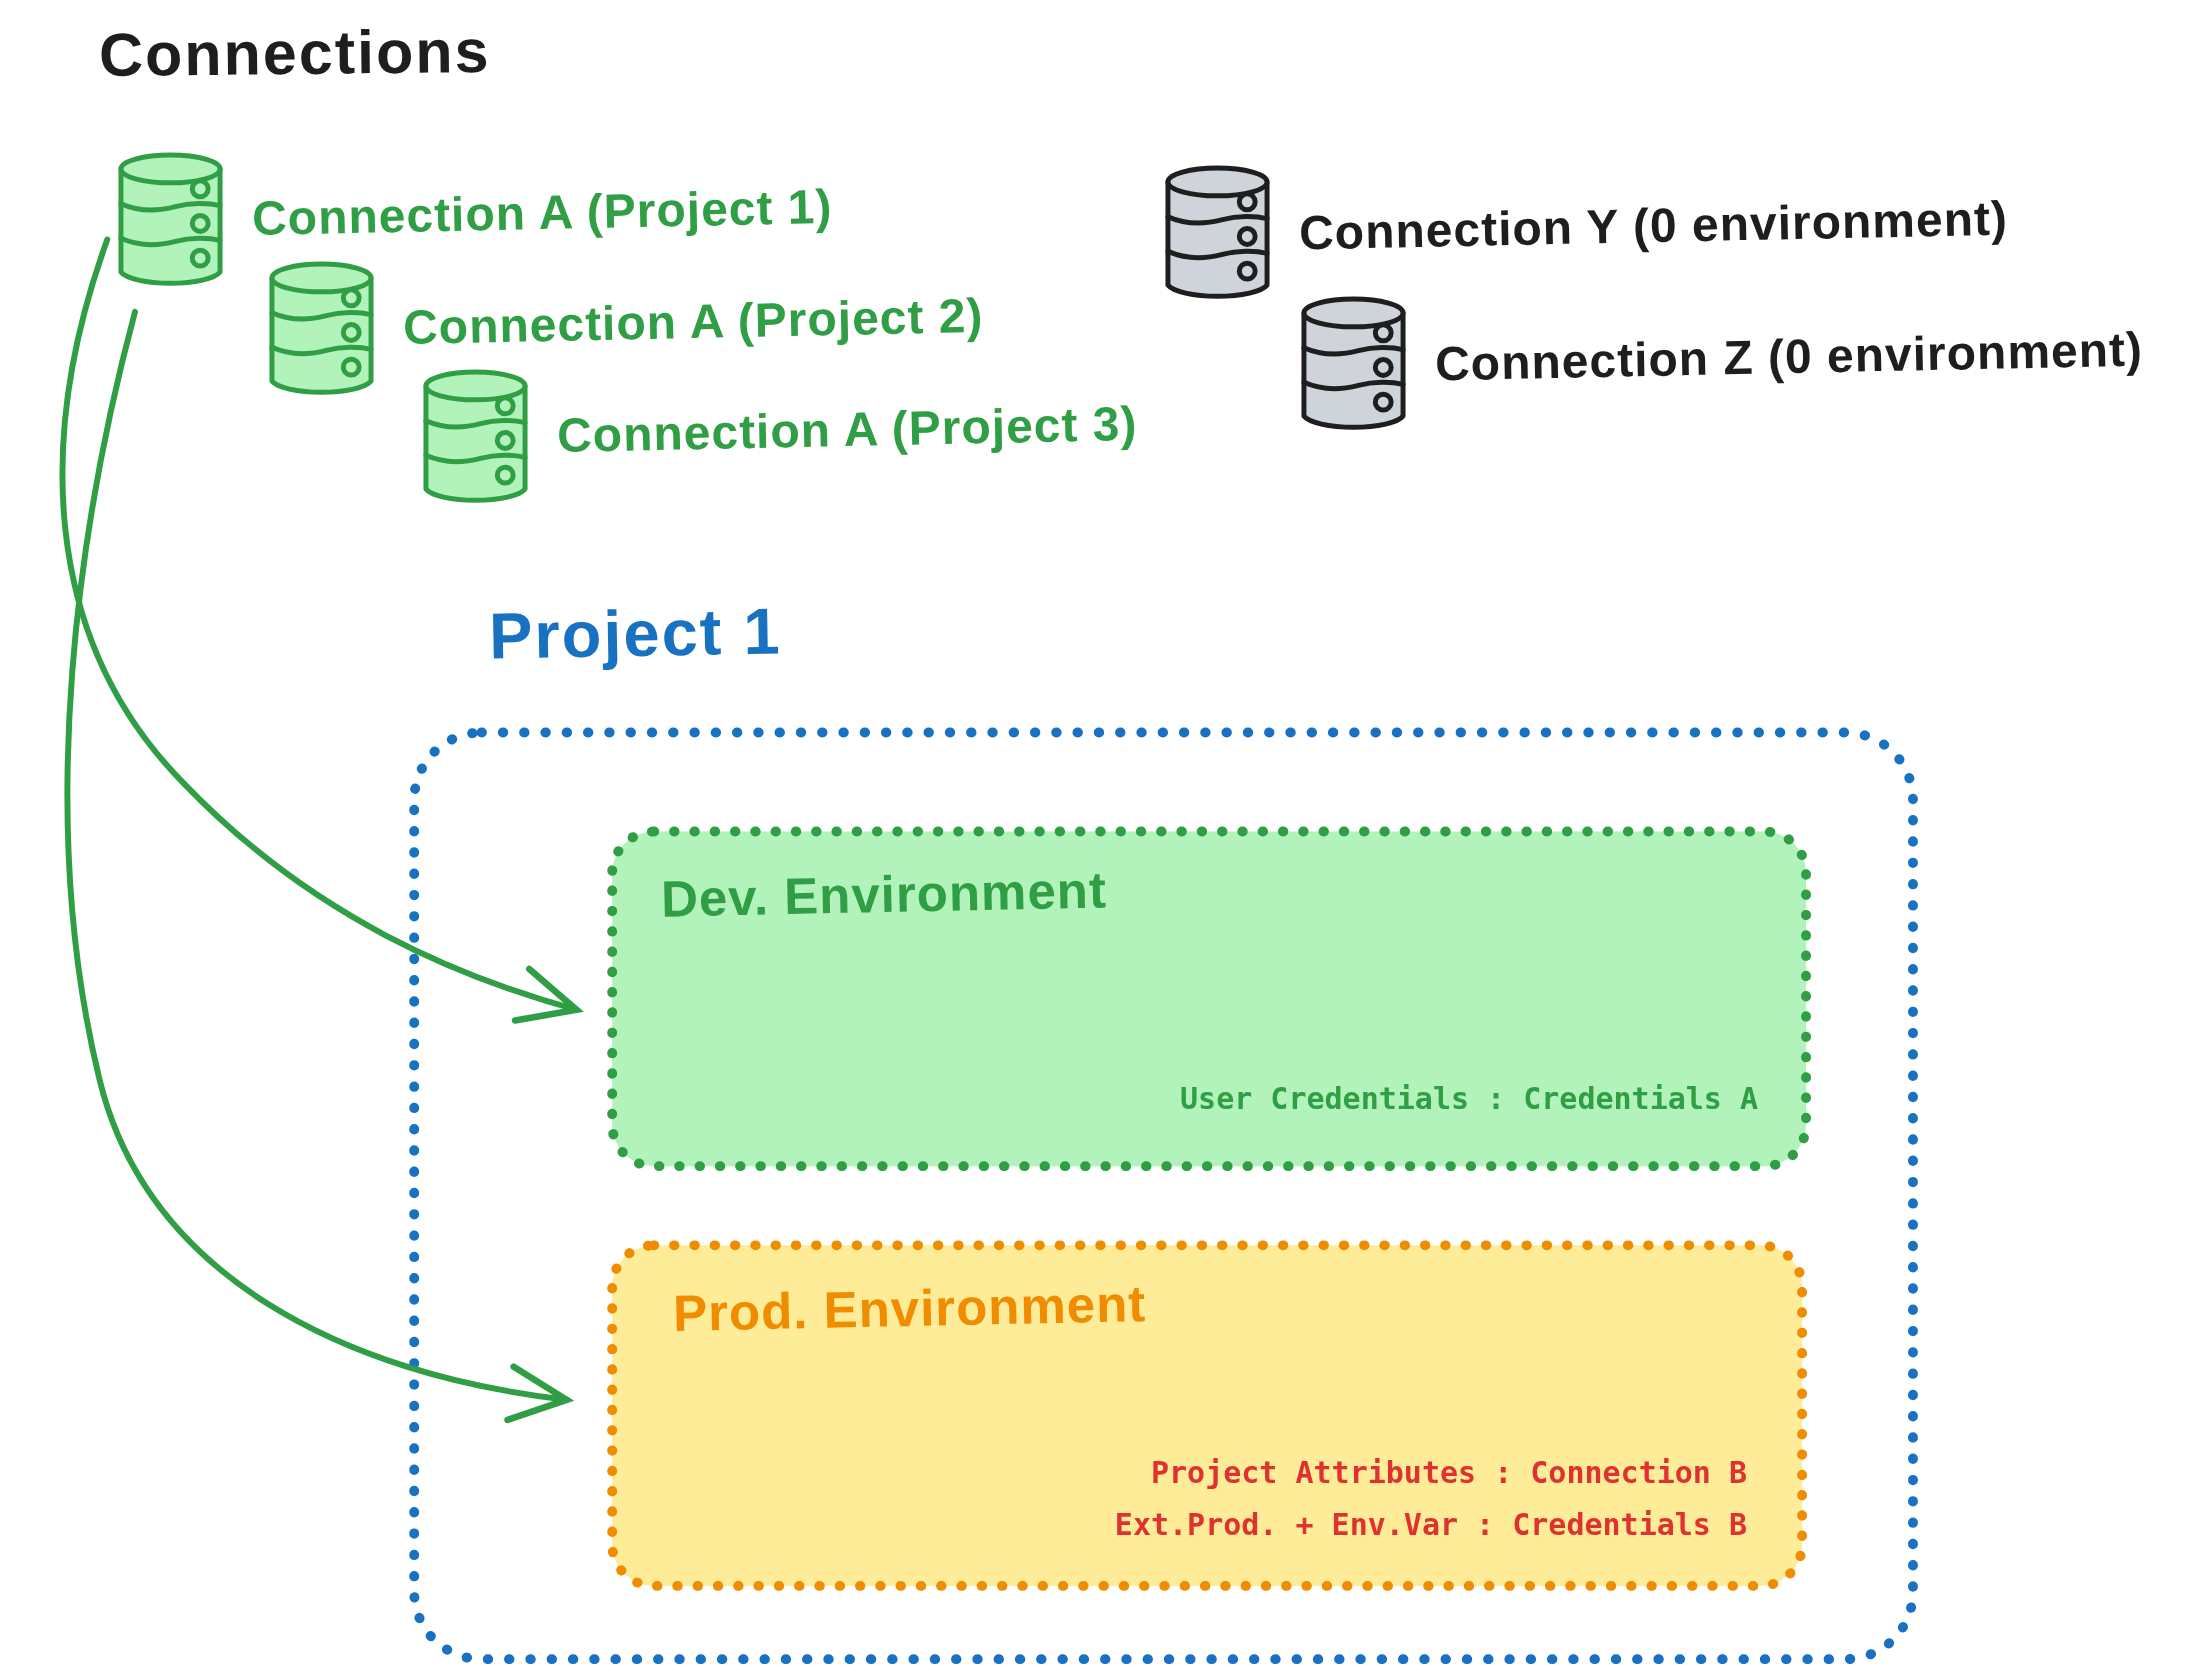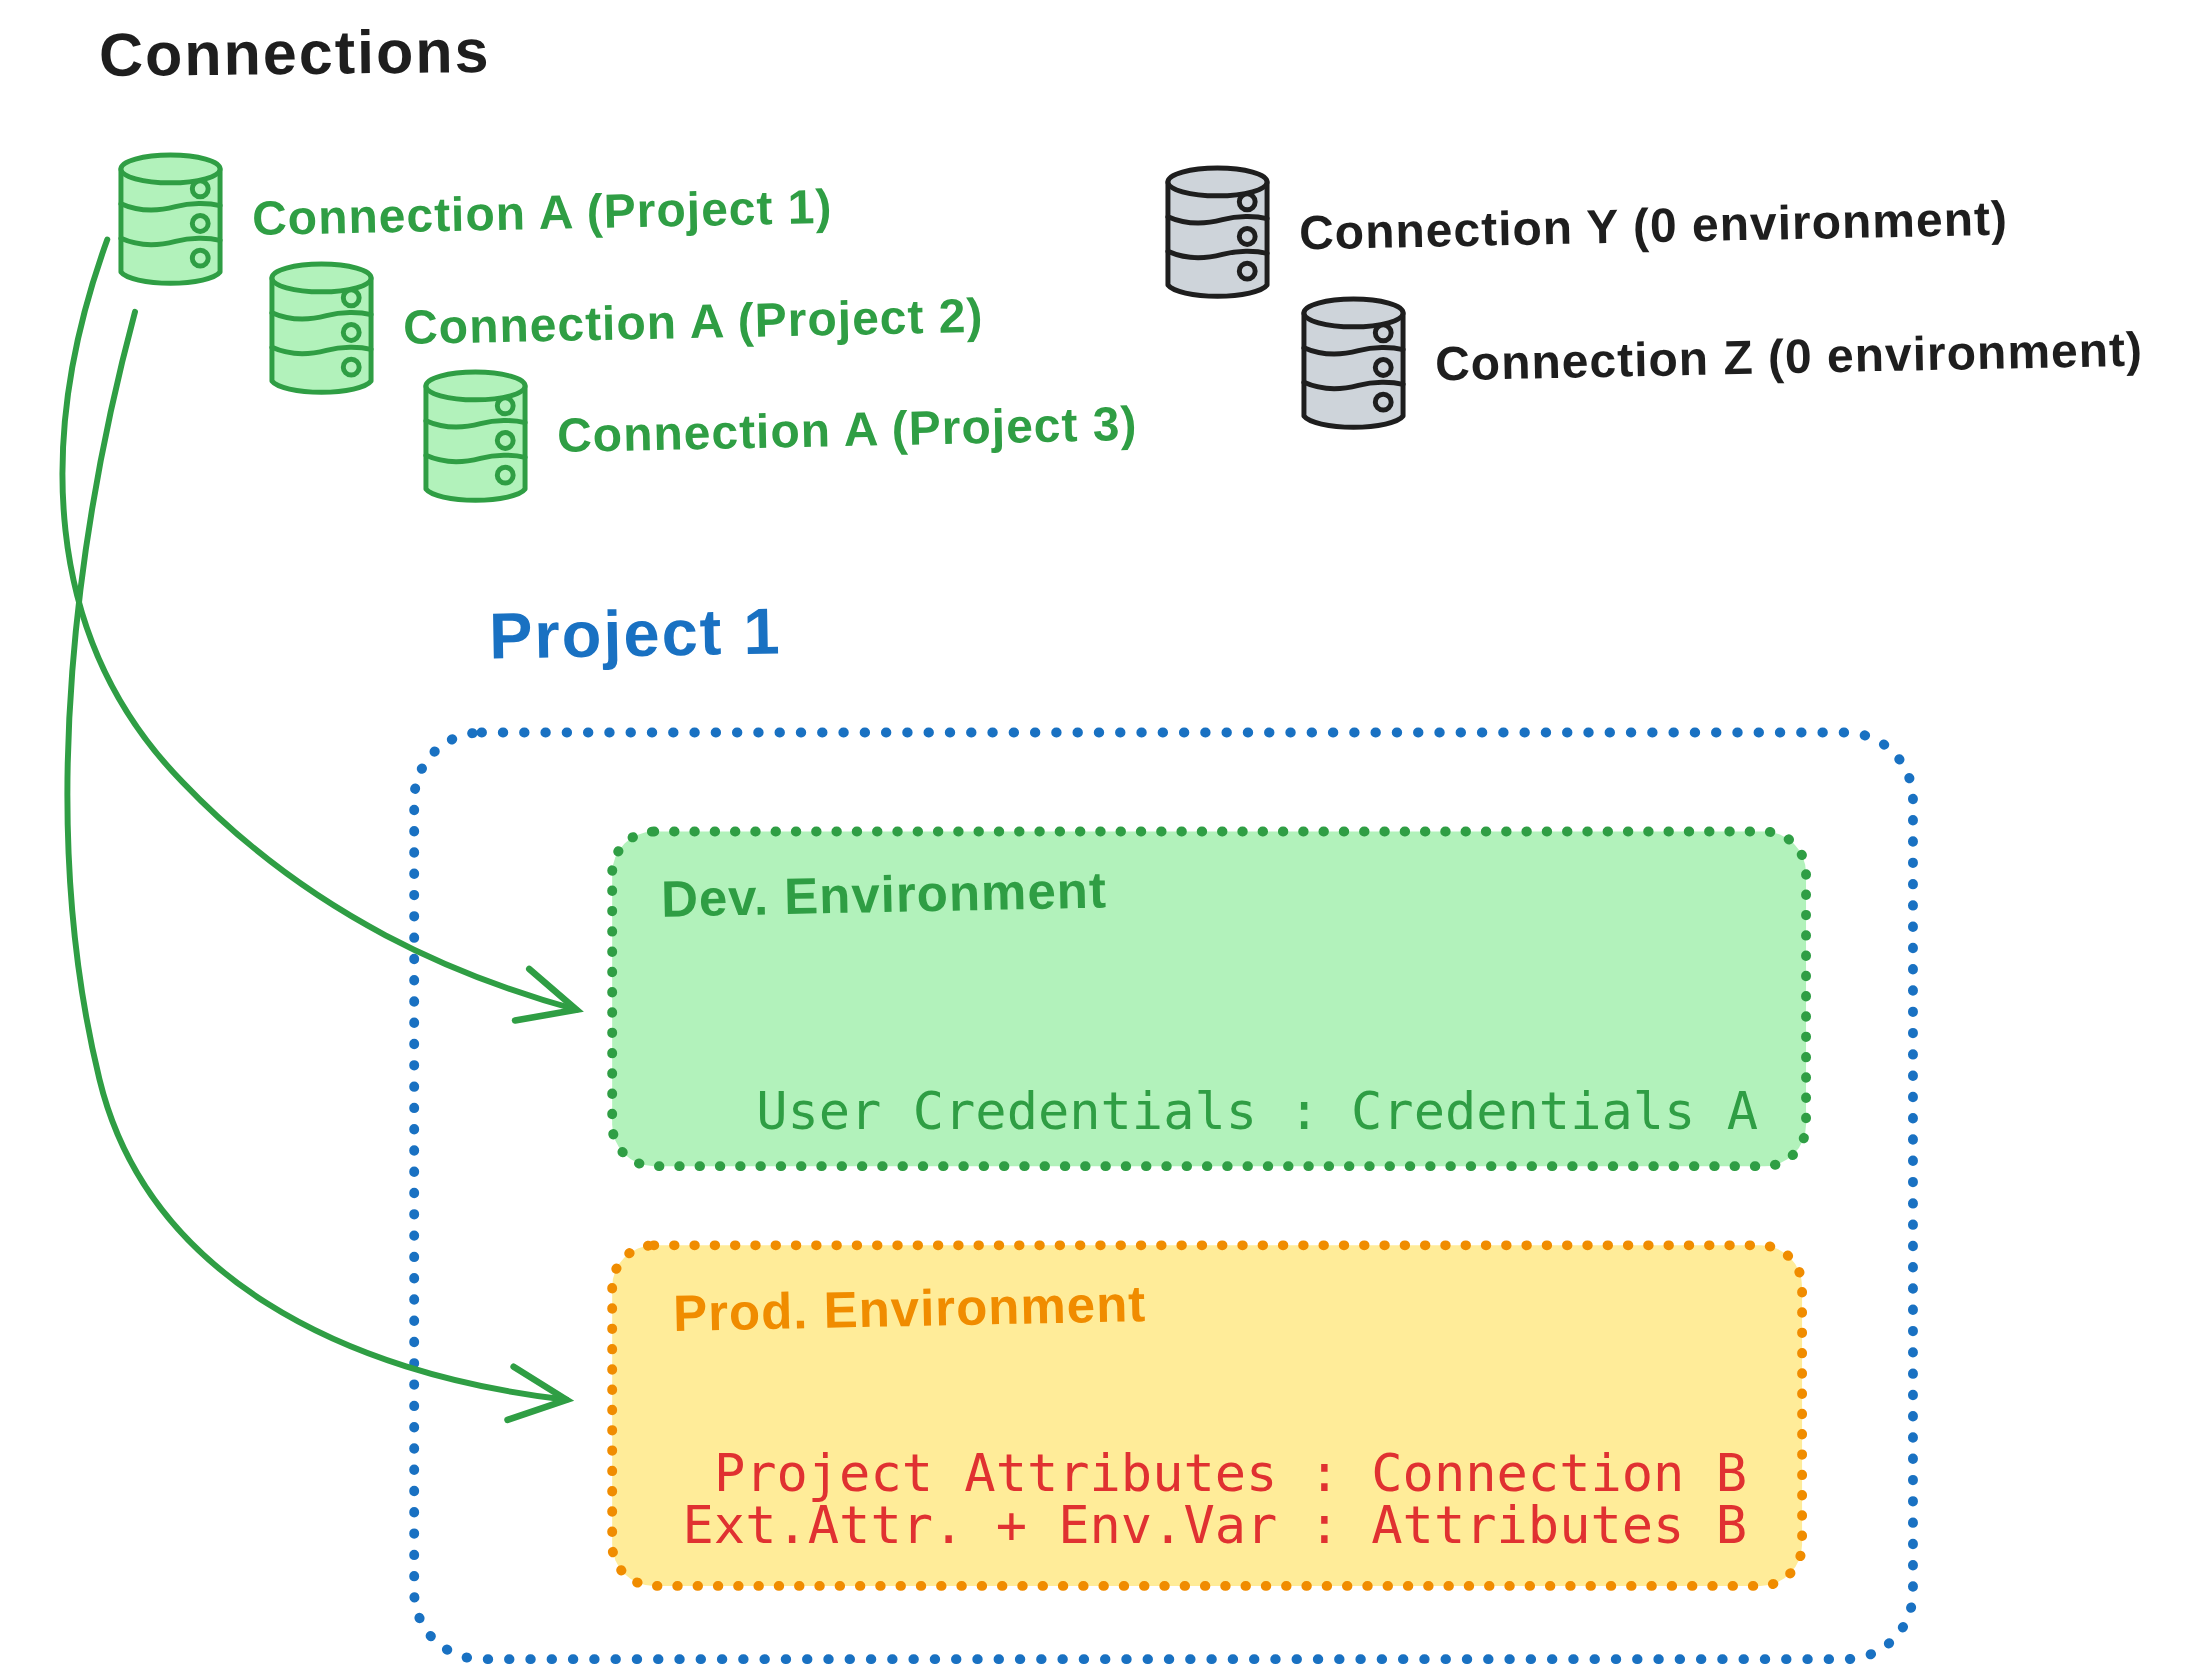--- a/index.html
+++ b/index.html
@@ -94,22 +94,22 @@
     font-size: 51px;
     font-weight: 700;
     letter-spacing: 1px;
     transform: rotate(-1.2deg);
   }
   #dev-title  { left: 645px; top: 865px;  color: var(--green); }
   #prod-title { left: 657px; top: 1279px; color: var(--orange); }
 
   .mono {
     font-family: "DejaVu Sans Mono", "Liberation Mono", monospace;
-    font-weight: 400;
-    font-size: 52px;
+    font-weight: 700;
+    font-size: 30px;
   }
   #dev-mapping {
     left: 596px; top: 1081px;
     width: 1194px;
     padding-right: 48px;
     text-align: right;
     color: var(--green);
     box-sizing: border-box;
   }
   #prod-mappings {
@@ -212,17 +212,17 @@
   </div>
 
   <div class="txt project-title">Project 1</div>
 
   <div class="txt env-title" id="dev-title">Dev. Environment</div>
   <div class="txt mono" id="dev-mapping">User Credentials : Credentials A</div>
 
   <div class="txt env-title" id="prod-title">Prod. Environment</div>
   <div class="txt mono" id="prod-mappings">
     <div>Project Attributes : Connection B</div>
-    <div>Ext.Attr. + Env.Var : Attributes B</div>
+    <div>Ext.Prod. + Env.Var : Credentials B</div>
   </div>
 
 </div>
 
 
 </body></html>

